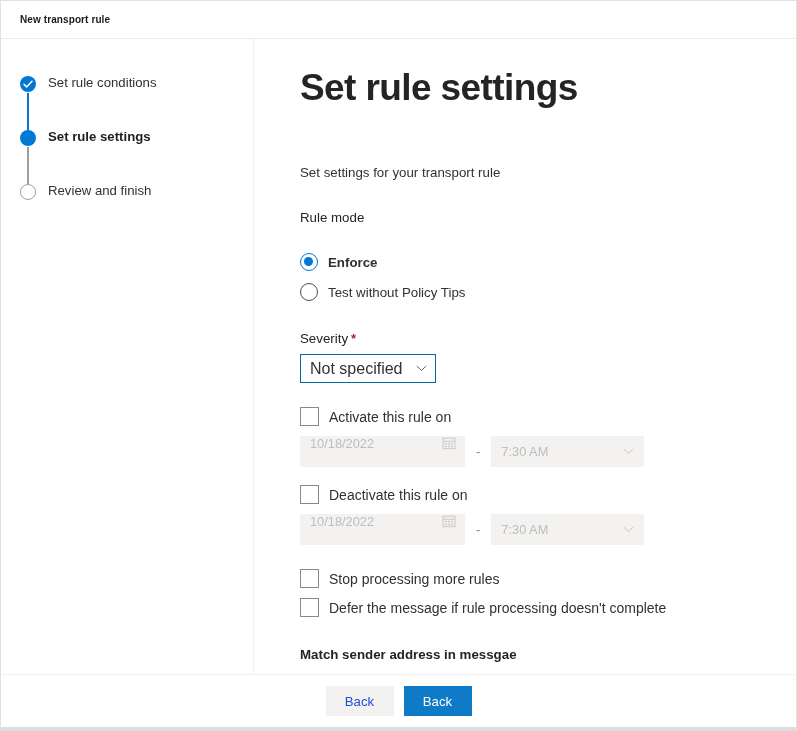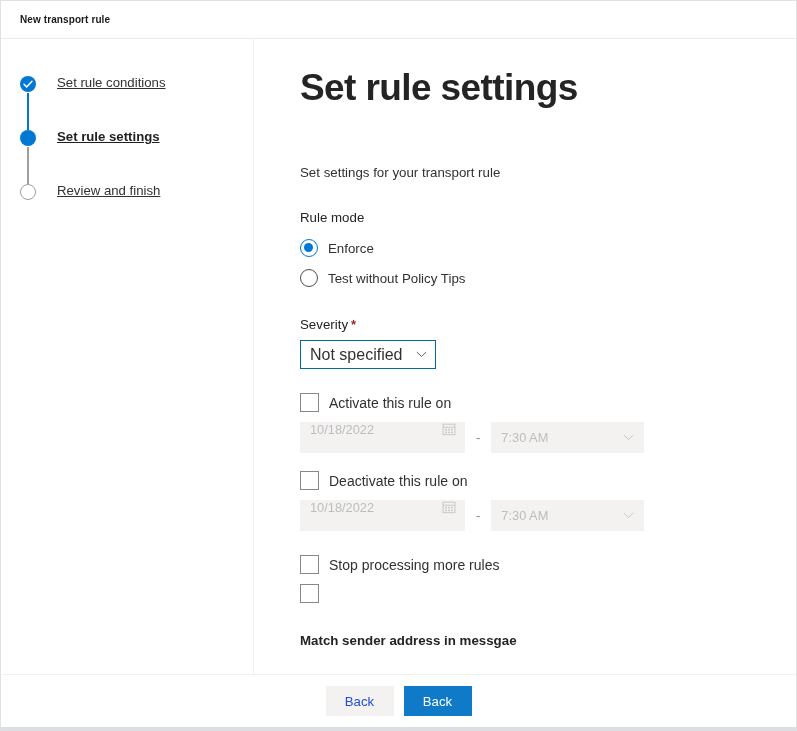--- a/index.html
+++ b/index.html
@@ -101,26 +101,25 @@
     position: absolute;
     left: 7px;
     top: 17px;
     width: 2px;
     height: 37px;
   }
   .step-connector.blue { background: #0078d4; }
   .step-connector.gray { background: #a19f9d; }
 
   .step-label {
-    margin-left: 21px;
+    margin-left: 12px;
     font-size: 13.2px;
     color: #323130;
     line-height: 17px;
     margin-top: -1px;
-    text-decoration: underline;
   }
   .step-label.active {
     font-weight: bold;
     color: #201f1e;
   }
 
   
   .content-pane {
     flex: 1 1 auto;
     position: relative;
@@ -160,21 +159,21 @@
     padding-left: 3px;
     font-weight: bold;
   }
 
   
   .radio-row {
     display: flex;
     align-items: center;
     margin-top: 12px;
   }
-  .radio-row.first { margin-top: 14px; }
+  .radio-row.first { margin-top: 28px; font-weight: bold; }
   .radio-ctl {
     width: 18px; height: 18px;
     border-radius: 50%;
     box-sizing: border-box;
     border: 1.4px solid #4d4d4d;
     background: #fff;
     position: relative;
     flex: 0 0 18px;
   }
   .radio-ctl.checked {
@@ -449,20 +448,21 @@
 
       <div class="check-row">
         <span class="check-ctl"></span>
         <span class="check-text">Stop processing more rules</span>
       </div>
 
       <div class="spacer-10"></div>
 
       <div class="check-row">
         <span class="check-ctl"></span>
+        <span class="check-text">Defer the message if rule processing doesn't complete</span>
       </div>
 
       <div class="field-group">
         <div class="field-label strong">Match sender address in messgae</div>
 
       </div>
 
     </div>
   </div>
 

